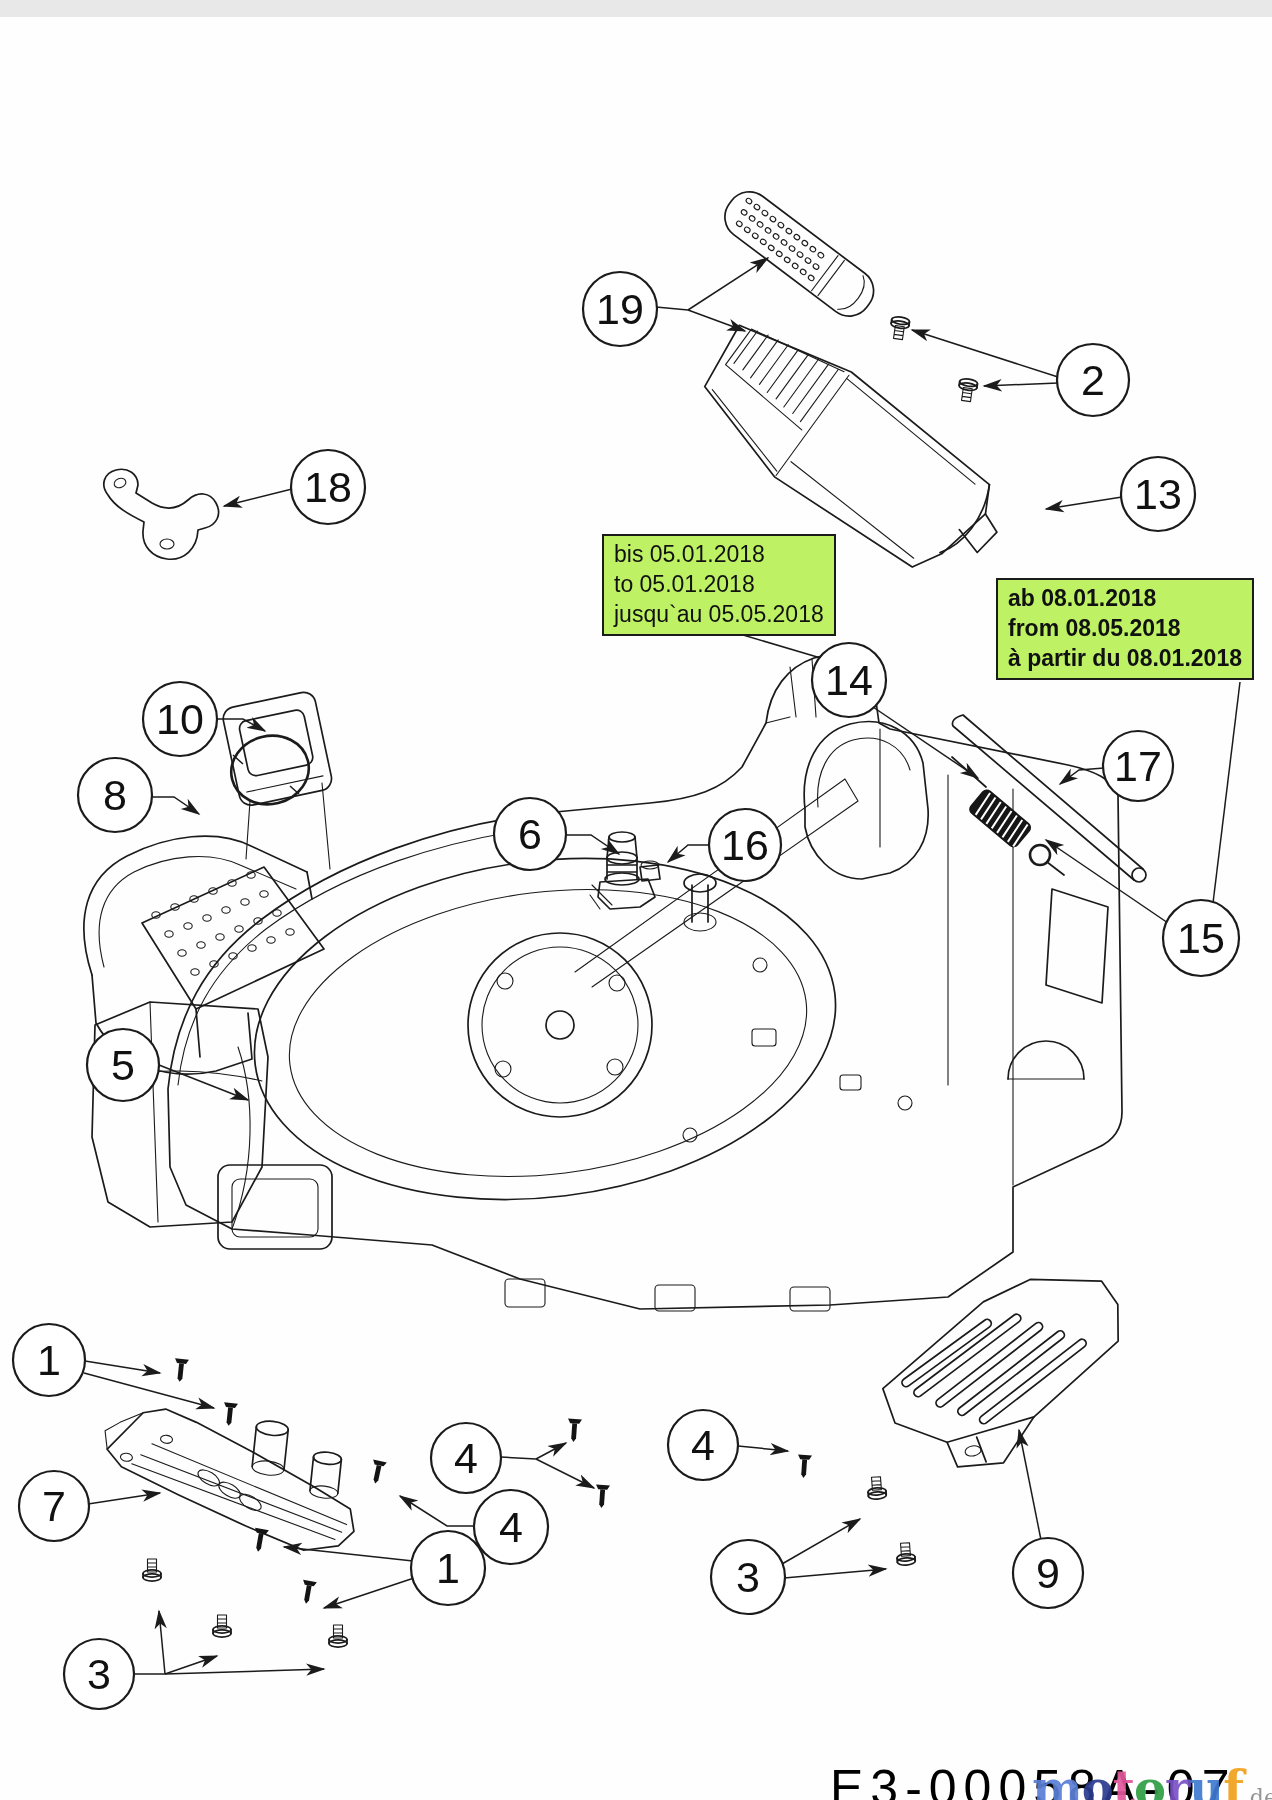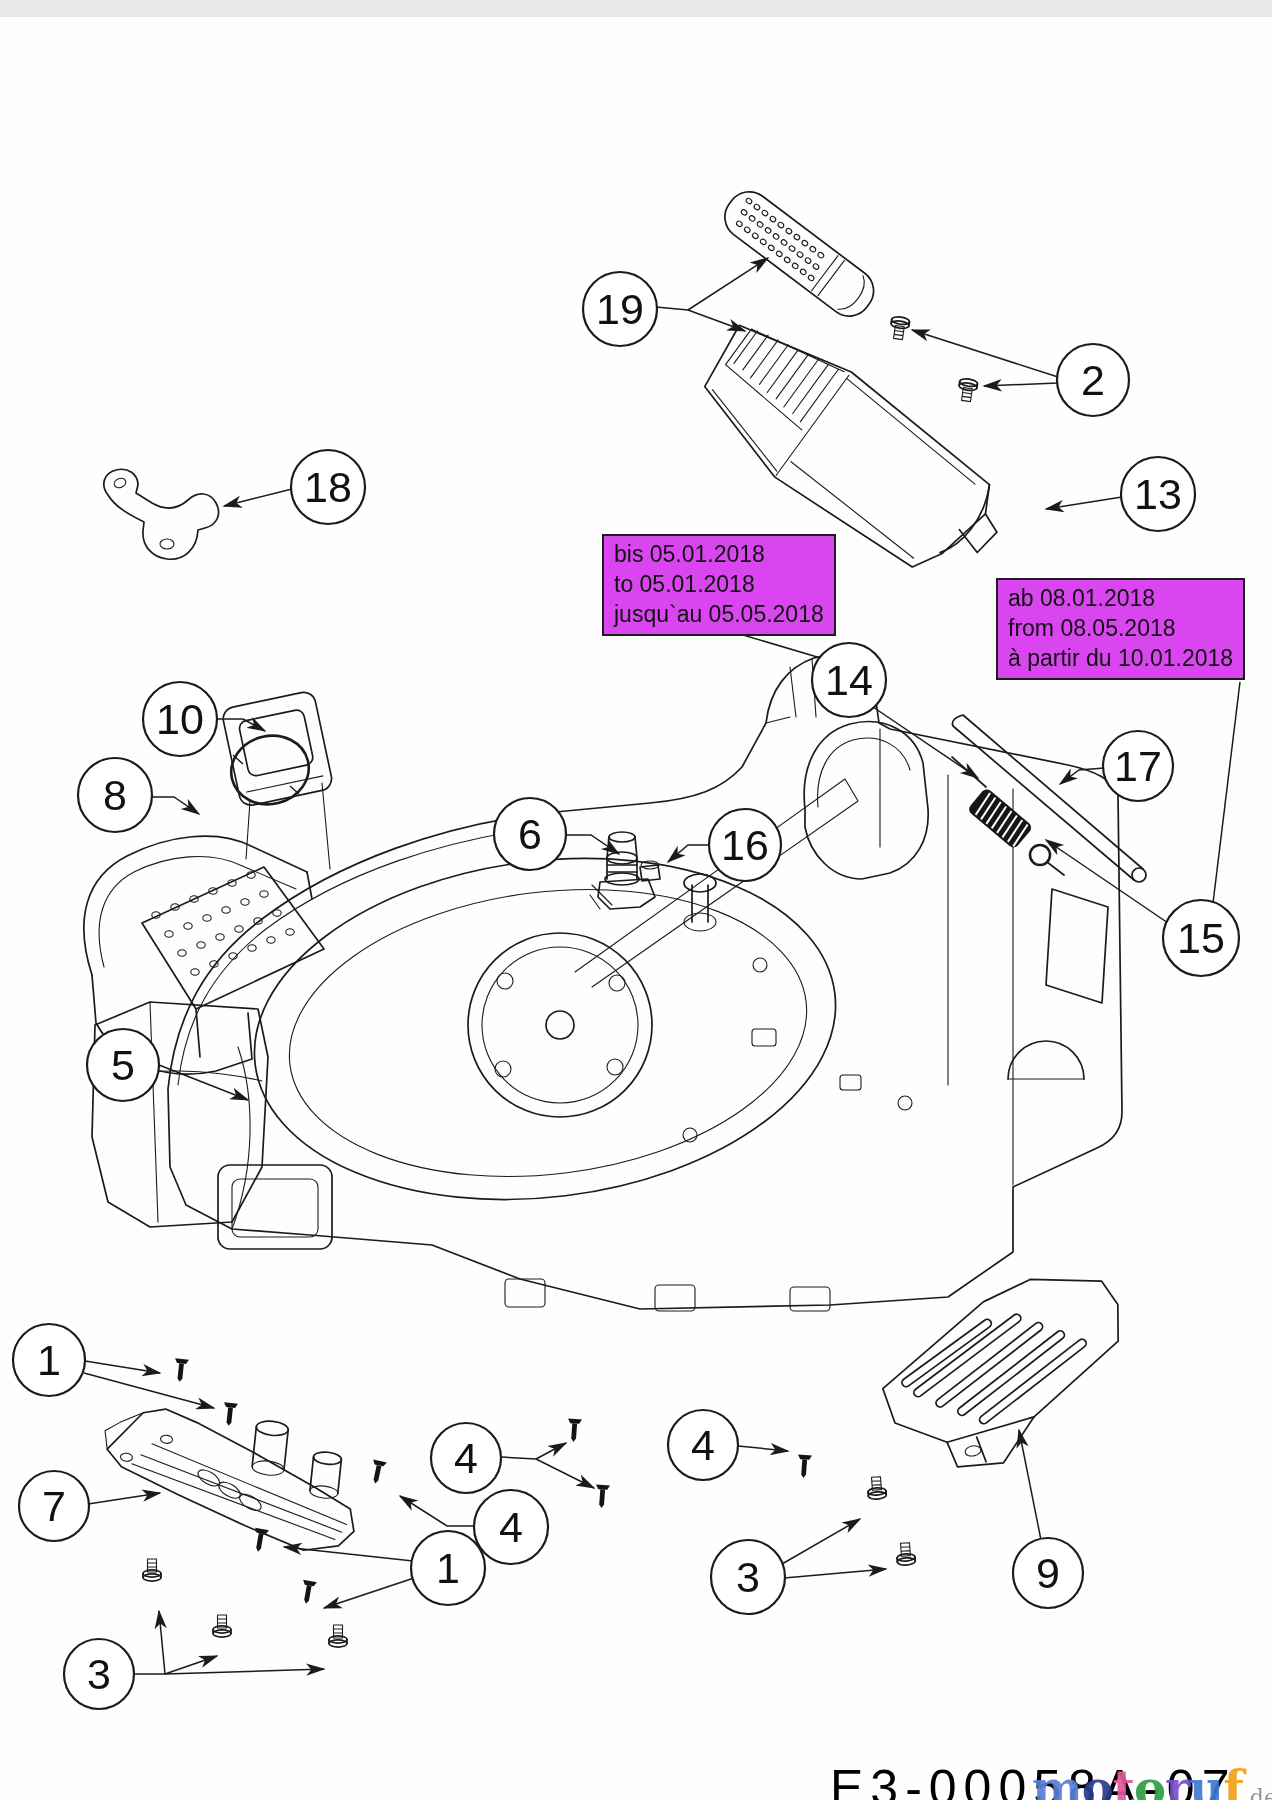--- a/index.html
+++ b/index.html
@@ -5,21 +5,21 @@
   html,body{margin:0;padding:0;background:#e8e8e8;}
   .stage{position:relative;width:1272px;height:1800px;background:#fefefe;
          font-family:"Liberation Sans",sans-serif;overflow:hidden;margin:17px auto;}
   svg.art{position:absolute;left:0;top:0;}
   .ln{fill:none;stroke:#1b1b1b;stroke-width:1.7;stroke-linejoin:round;stroke-linecap:round;}
   .thin{stroke-width:1.1;}
   .thick{stroke-width:2.6;}
   .ld{fill:none;stroke:#1b1b1b;stroke-width:1.5;}
   .callout-circle{fill:#fff;stroke:#1b1b1b;stroke-width:2.2;}
   .callout-text{font:400 43px "Liberation Sans",sans-serif;fill:#111;text-anchor:middle;}
-  .note{position:absolute;border:2px solid #1b1b1b;background:#d946ef;
+  .note{position:absolute;border:2px solid #1b1b1b;background:#bef264;
         padding:3px 10px 5px 10px;font-size:23px;line-height:30px;color:#111;white-space:nowrap;}
   .partnum{position:absolute;left:830px;top:1742px;font-size:50px;letter-spacing:7px;
            color:#000;z-index:3;}
   .wm{position:absolute;left:1032px;top:1747px;font-family:"DejaVu Serif",serif;
       font-weight:bold;font-size:48px;line-height:1;z-index:4;opacity:.92;letter-spacing:-1px;}
   .wm-suffix{font-size:22px;font-weight:normal;letter-spacing:0;}
 </style>
 </head>
 <body>
 
@@ -371,22 +371,22 @@
           <text x="1048" y="1556" dy="0.36em" class="callout-text">9</text>
         </g>
       </g>
 </svg>
 
 <div class="note" style="left:602px;top:517px;">
   <div>bis 05.01.2018</div>
   <div>to 05.01.2018</div>
   <div>jusqu`au 05.05.2018</div>
 </div>
-<div class="note" style="left:996px;top:561px;">
+<div class="note" style="left:996px;top:561px;font-weight:bold;">
   <div>ab 08.01.2018</div>
   <div>from 08.05.2018</div>
-  <div>à partir du 10.01.2018</div>
+  <div>à partir du 08.01.2018</div>
 </div>
 
 <div class="partnum">E3-00058A-07</div>
 <div class="wm"><span style="color: rgb(91, 127, 214);">m</span><span style="color: rgb(42, 59, 143);">o</span><span style="color: rgb(226, 86, 155);">t</span><span style="color: rgb(46, 158, 68);">o</span><span style="color: rgb(122, 82, 199);">r</span><span style="color: rgb(63, 122, 209);">u</span><span style="color: rgb(240, 161, 28);">f</span><span class="wm-suffix" style="color: rgb(140, 140, 140);">.de</span></div>
 
 </div>
 
 </body></html>

